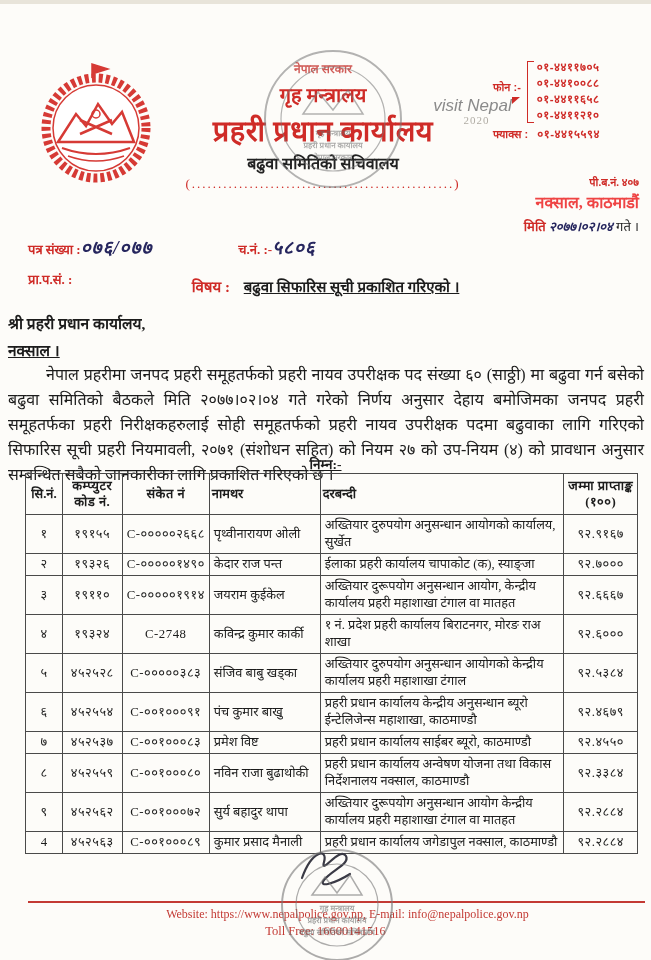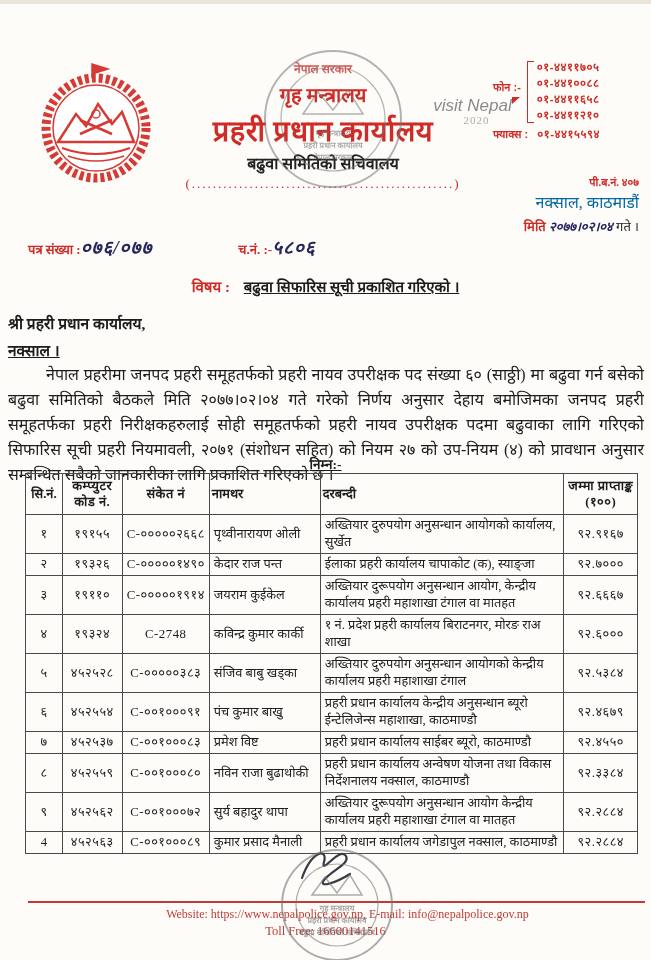--- a/index.html
+++ b/index.html
@@ -28,21 +28,21 @@
   .contact { right:8px; top:55px; width:150px; font-family:"Liberation Sans",sans-serif; }
   .phone-row { display:flex; align-items:flex-start; }
   .phone-label { font-size:11px; font-weight:bold; color:#cf2b27; margin-top:20px; }
   .bracket { width:7px; height:62px; border-left:1.5px solid #cf2b27; border-top:1.5px solid #cf2b27; border-bottom:1.5px solid #cf2b27; margin:2px 3px 0 6px; }
   .phone-list div { font-size:11.5px; font-weight:bold; color:#cf2b27; line-height:16px; letter-spacing:.5px; }
   .fax-row { font-size:11px; font-weight:bold; color:#cf2b27; margin-top:3px; }
   .fax-row .fax-no { font-size:11.5px; letter-spacing:.5px; margin-left:6px; }
 
   .right-addr { right:12px; top:170px; text-align:right; }
   .po-box { font-size:11px; font-weight:bold; color:#cf2b27; }
-  .city { font-size:16px; font-weight:normal; color:#0369a1; margin-top:2px; }
+  .city { font-size:16px; font-weight:bold; color:#ef4444; margin-top:2px; }
   .date-line { font-size:13px; margin-top:4px; color:#222; }
   .date-line .lbl { color:#cf2b27; font-weight:bold; }
   .ink { color:#26265e; font-style:italic; font-weight:bold; }
 
   
   .meta { left:28px; top:230px; width:600px; }
   .meta-row1 { display:flex; align-items:baseline; }
   .m-lbl { font-size:13px; font-weight:bold; color:#cf2b27; }
   .hand { font-size:19px; letter-spacing:1px; }
   .chn { margin-left:86px; }
@@ -148,20 +148,23 @@
     </div>
   </div>
 
   <div class="abs meta">
     <div class="meta-row1">
       <span class="m-lbl">पत्र संख्या :</span>
       <span class="hand ink">०७६/०७७</span>
       <span class="m-lbl chn">च.नं. :-</span>
       <span class="hand ink">५८०६</span>
     </div>
+    <div class="meta-row2">
+      <span class="m-lbl">प्रा.प.सं.   :</span>
+    </div>
   </div>
 
   <div class="abs subject">
     <span class="lbl">विषय :</span>
     <span class="txt">बढुवा सिफारिस सूची प्रकाशित गरिएको ।</span>
   </div>
 
   <div class="abs addressee">
     <div>श्री प्रहरी प्रधान कार्यालय,</div>
     <div class="u">नक्साल ।</div>

